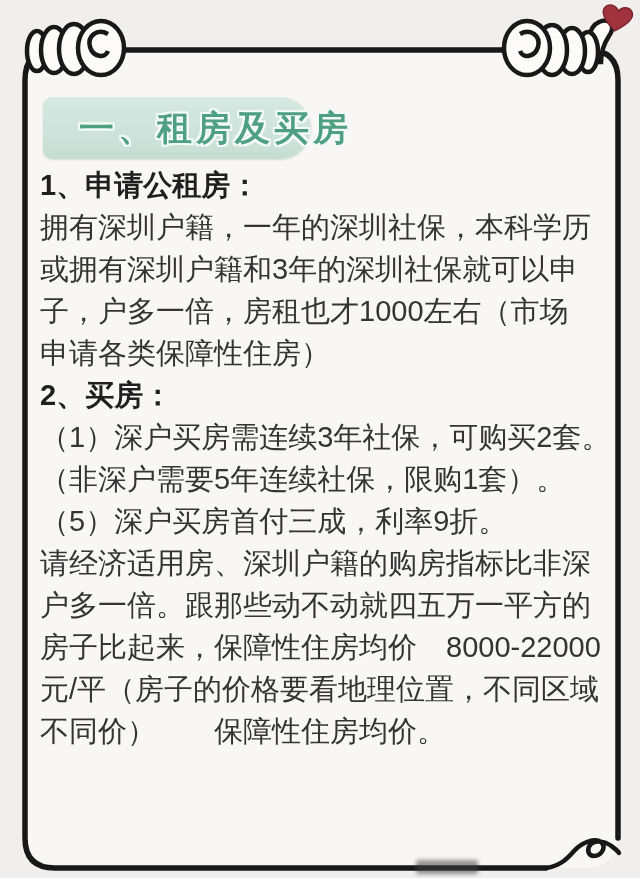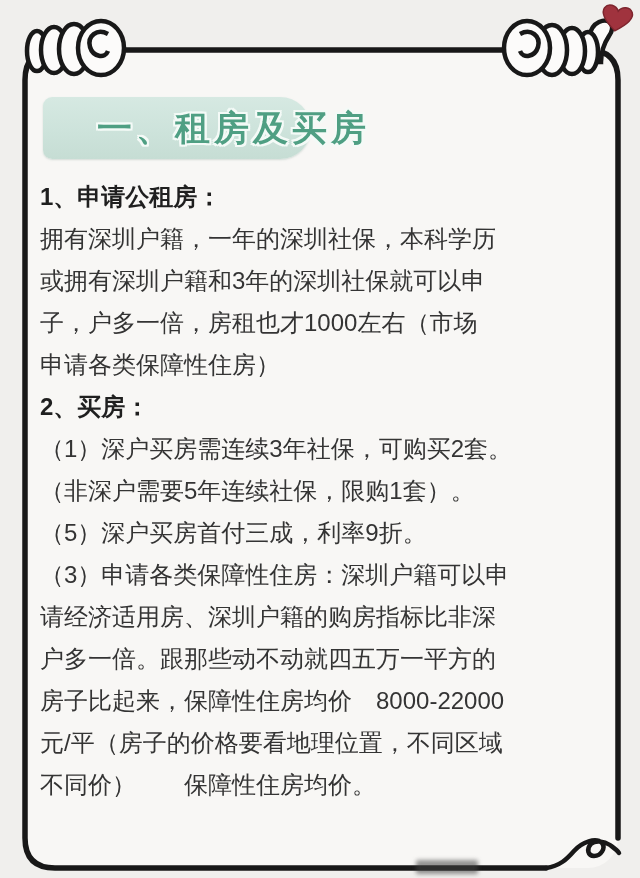--- a/index.html
+++ b/index.html
@@ -7,33 +7,33 @@
   .stage{position:relative;width:640px;height:878px;background:#f0efed;overflow:hidden;}
   .frame-svg{position:absolute;left:0;top:0;z-index:1;}
   .banner{
     position:absolute;left:43px;top:97px;width:268px;height:62px;z-index:2;
     background:linear-gradient(180deg,#d6e9e2 0%,#cde3db 55%,#c6ddd4 100%);
     border-radius:10px 34px 34px 10px;
     box-shadow:0 1px 2px rgba(140,170,160,0.35);
     display:flex;align-items:center;
   }
   .banner-title{
-    padding-left:54px;
+    padding-left:36px;
     font-size:35px;font-weight:700;letter-spacing:4px;
     color:#4f9f83;
     text-shadow:
       -2px -2px 0 #f4faf7, 2px -2px 0 #f4faf7,
       -2px  2px 0 #f4faf7, 2px  2px 0 #f4faf7,
       -2px  0   0 #f4faf7, 2px  0   0 #f4faf7,
        0   -2px 0 #f4faf7, 0    2px 0 #f4faf7;
     white-space:nowrap;
   }
   .textblock{
-    position:absolute;left:40px;top:176px;width:564px;z-index:2;
-    font-size:24px;line-height:42px;color:#343434;
+    position:absolute;left:40px;top:164px;width:564px;z-index:2;
+    font-size:29px;line-height:42px;color:#343434;
   }
   .line{white-space:pre;height:42px;}
   .heading{font-weight:700;color:#1f1f1f;}
   .watermark-remnant{
     position:absolute;left:416px;top:860px;width:62px;height:14px;z-index:3;
     background:rgba(65,65,65,0.55);filter:blur(2px);border-radius:2px;
   }
 </style>
 </head>
 <body>
@@ -75,21 +75,20 @@
   <div class="textblock">
     <div class="line heading">1、申请公租房：</div>
     <div class="line">拥有深圳户籍，一年的深圳社保，本科学历</div>
     <div class="line">或拥有深圳户籍和3年的深圳社保就可以申</div>
     <div class="line">子，户多一倍，房租也才1000左右（市场</div>
     <div class="line">申请各类保障性住房）</div>
     <div class="line heading">2、买房：</div>
     <div class="line">（1）深户买房需连续3年社保，可购买2套。</div>
     <div class="line">（非深户需要5年连续社保，限购1套）。</div>
     <div class="line">（5）深户买房首付三成，利率9折。</div>
-    <div class="line">（3）申请各类保障性住房：深圳户籍可以申</div>
     <div class="line">请经济适用房、深圳户籍的购房指标比非深</div>
     <div class="line">户多一倍。跟那些动不动就四五万一平方的</div>
     <div class="line">房子比起来，保障性住房均价　8000-22000</div>
     <div class="line">元/平（房子的价格要看地理位置，不同区域</div>
     <div class="line">不同价）　　保障性住房均价。</div>
   </div>
 
   <div class="watermark-remnant"></div>
 
 </div>

